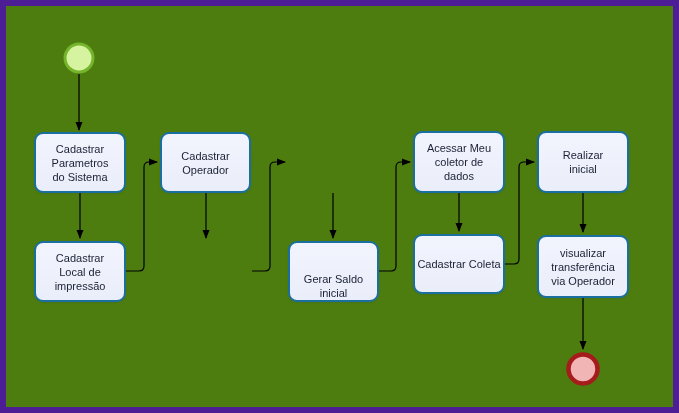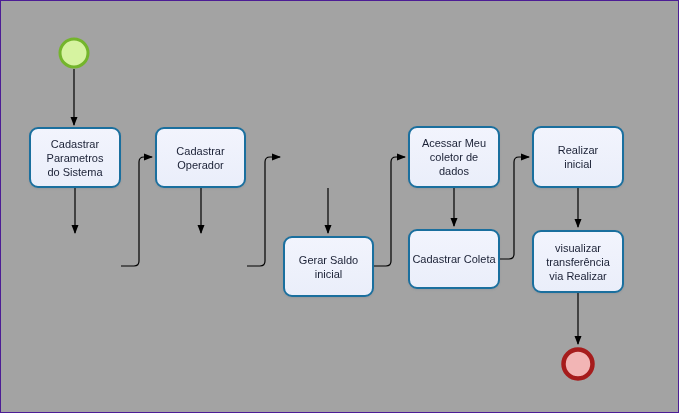--- a/index.html
+++ b/index.html
@@ -1,20 +1,20 @@
 <!DOCTYPE html>
 <html style="--node-border: #1a6f9e; --node-fill: #eaeefa; --node-text: #1a2035; --start-fill: #d6f3a0; --start-border: #74b52c; --end-fill: #f2b5b5; --end-border: #a61c1c; --connector: #000000;"><head>
 <meta charset="utf-8">
 <style>
   html,body{margin:0;padding:0;background:#f6f6f6;}
   .canvas{
     position:relative;
     width:679px;height:413px;
-    background:#a3a3a3;
-    border:1px solid #4c1d95;
+    background:#4d7c0f;
+    border:6px solid #4c1d95;
     box-sizing:border-box;
     font-family:"Liberation Sans","DejaVu Sans",sans-serif;
     overflow:hidden;
   }
   .edges{position:absolute;left:0;top:0;width:679px;height:413px;}
   .node{
     position:absolute;
     box-sizing:border-box;
     border:2px solid var(--node-border,#1a6f9e);
     border-radius:9px;
@@ -54,40 +54,43 @@
     </g>
 
     <circle cx="73" cy="52" r="14" fill="var(--start-fill,#d6f3a0)" stroke="var(--start-border,#74b52c)" stroke-width="3"></circle>
     <circle cx="577" cy="363" r="14.5" fill="var(--end-fill,#f2b5b5)" stroke="var(--end-border,#a61c1c)" stroke-width="4.5"></circle>
   </svg>
 
   <div class="node" style="left:28px;top:126px;width:92px;height:61px;padding:0 8px;">
     <span>Cadastrar Parametros do Sistema</span>
   </div>
 
+  <div class="node" style="left:28px;top:235px;width:92px;height:61px;padding:0 10px;">
+    <span>Cadastrar Local de impressão</span>
+  </div>
 
   <div class="node" style="left:154px;top:126px;width:91px;height:61px;padding:0 8px;">
     <span>Cadastrar Operador</span>
   </div>
 
 
 
-  <div class="node" style="left:282px;top:235px;width:91px;height:61px;padding:0 7px;">
+  <div class="node" style="left:282px;top:235px;width:91px;height:61px;padding:0 7px;align-items:flex-end;">
     <span>Gerar Saldo inicial</span>
   </div>
 
   <div class="node" style="left:407px;top:125px;width:92px;height:62px;padding:0 7px;">
     <span>Acessar Meu coletor de dados</span>
   </div>
 
   <div class="node" style="left:407px;top:228px;width:92px;height:60px;padding:0 2px;">
     <span>Cadastrar Coleta</span>
   </div>
 
   <div class="node" style="left:531px;top:125px;width:92px;height:62px;padding:0 10px;">
     <span>Realizar inicial</span>
   </div>
 
   <div class="node" style="left:531px;top:229px;width:92px;height:63px;padding:0 7px;">
-    <span>visualizar transferência via Realizar</span>
+    <span>visualizar transferência via Operador</span>
   </div>
 
 </div>
 
 </body></html>

